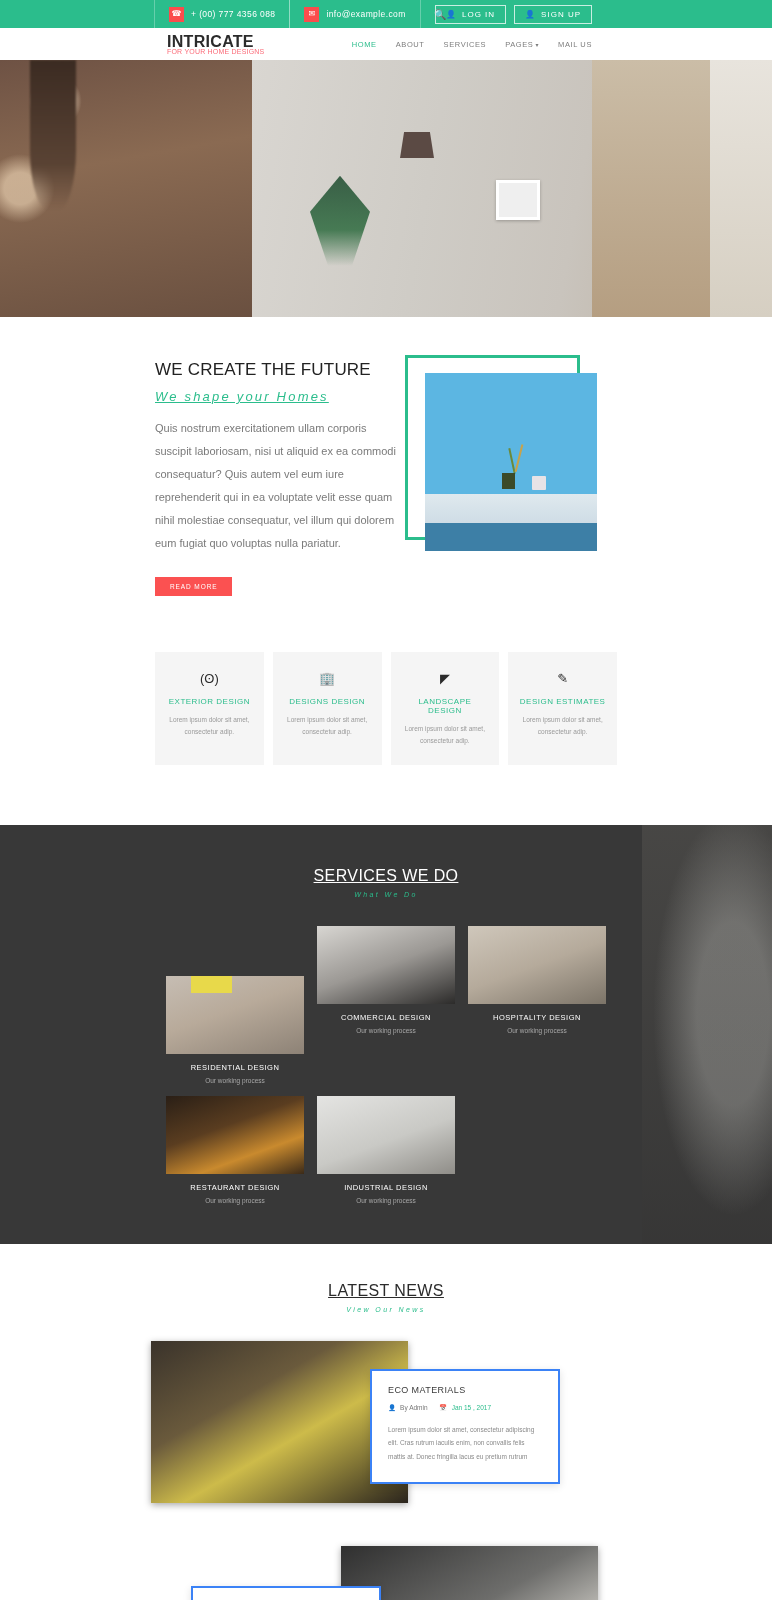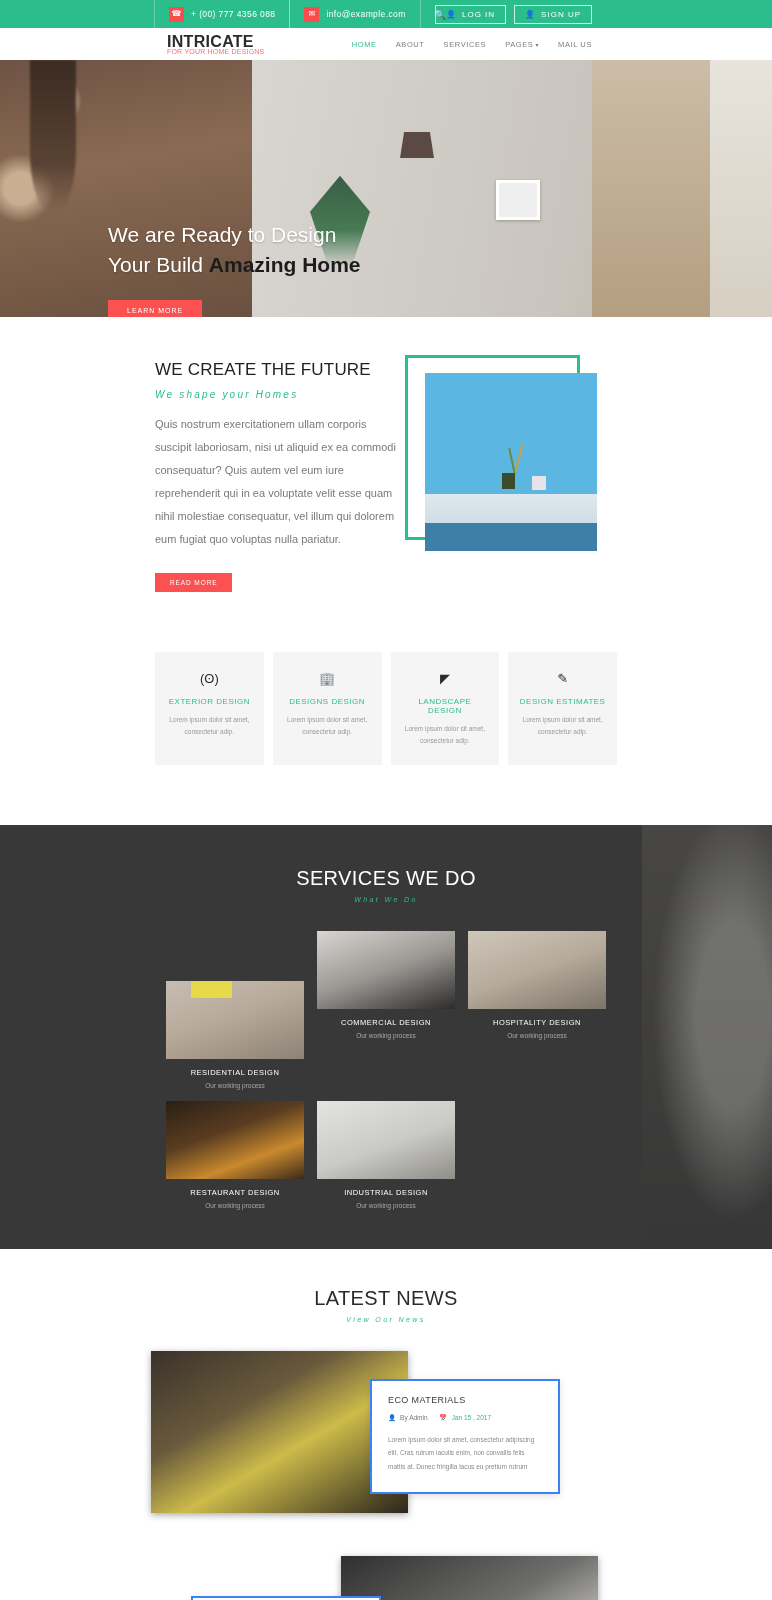--- a/index.html
+++ b/index.html
@@ -217,24 +217,25 @@
   .about-left { width: 250px; padding-top: 5px; }
   .about-h {
     font-size: 17px;
     font-weight: normal;
     color: #222;
     letter-spacing: .2px;
     line-height: 1.2;
   }
   .about-sub {
     margin-top: 9px;
-    font-size: 10px;
+    font-size: 13px;
     font-style: italic;
     color: #2bbd8c;
     letter-spacing: 2.2px;
+    text-decoration: underline;
   }
   .about-p {
     margin-top: 13px;
     font-size: 11px;
     line-height: 2.08;
     color: #7a7a7a;
   }
   .about-btn {
     margin-top: 22px;
     background: #fb5151;
@@ -325,24 +326,25 @@
     overflow: hidden;
   }
   .services:after {
     content:"";
     position:absolute; right:0; top:0; width:130px; height:100%;
     background: radial-gradient(ellipse at 70% 45%, rgba(220,220,215,.30) 0 28%, rgba(0,0,0,0) 62%),
                 linear-gradient(180deg, rgba(90,88,84,.45), rgba(50,48,46,.2));
   }
   .sec-title { text-align: center; position: relative; z-index: 3; }
   .sec-title h2 {
-    font-size: 20px;
+    font-size: 16px;
     font-weight: normal;
     color: #fff;
     letter-spacing: .4px;
+    text-decoration: underline;
   }
   .sec-title .sub {
     margin-top: 6px;
     font-size: 7px;
     font-style: italic;
     color: #2bbd8c;
     letter-spacing: 2.4px;
   }
   .svc-grid {
     width: 440px;
@@ -464,25 +466,20 @@
     <a>MAIL US</a>
   </div>
 </div>
 
 <div class="hero">
   <div class="hero-img-left"></div>
   <div class="hero-img-right"></div>
   <div class="hero-deco"></div>
   <div class="hero-lamp"></div>
   <div class="hero-frame"></div>
-  <div class="hero-text">
-    <div class="hero-h">We are Ready to Design</div>
-    <div class="hero-h"><span class="reg">Your Build </span><span class="dark">Amazing Home</span></div>
-    <button class="hero-btn">LEARN MORE</button>
-  </div>
 
 </div>
 
 <div class="about">
   <div class="about-inner">
     <div class="about-left">
       <h2 class="about-h">WE CREATE THE FUTURE</h2>
       <div class="about-sub">We shape your Homes</div>
       <p class="about-p">Quis nostrum exercitationem ullam corporis suscipit laboriosam, nisi ut aliquid ex ea commodi consequatur? Quis autem vel eum iure reprehenderit qui in ea voluptate velit esse quam nihil molestiae consequatur, vel illum qui dolorem eum fugiat quo voluptas nulla pariatur.</p>
       <button class="about-btn">READ MORE</button>

